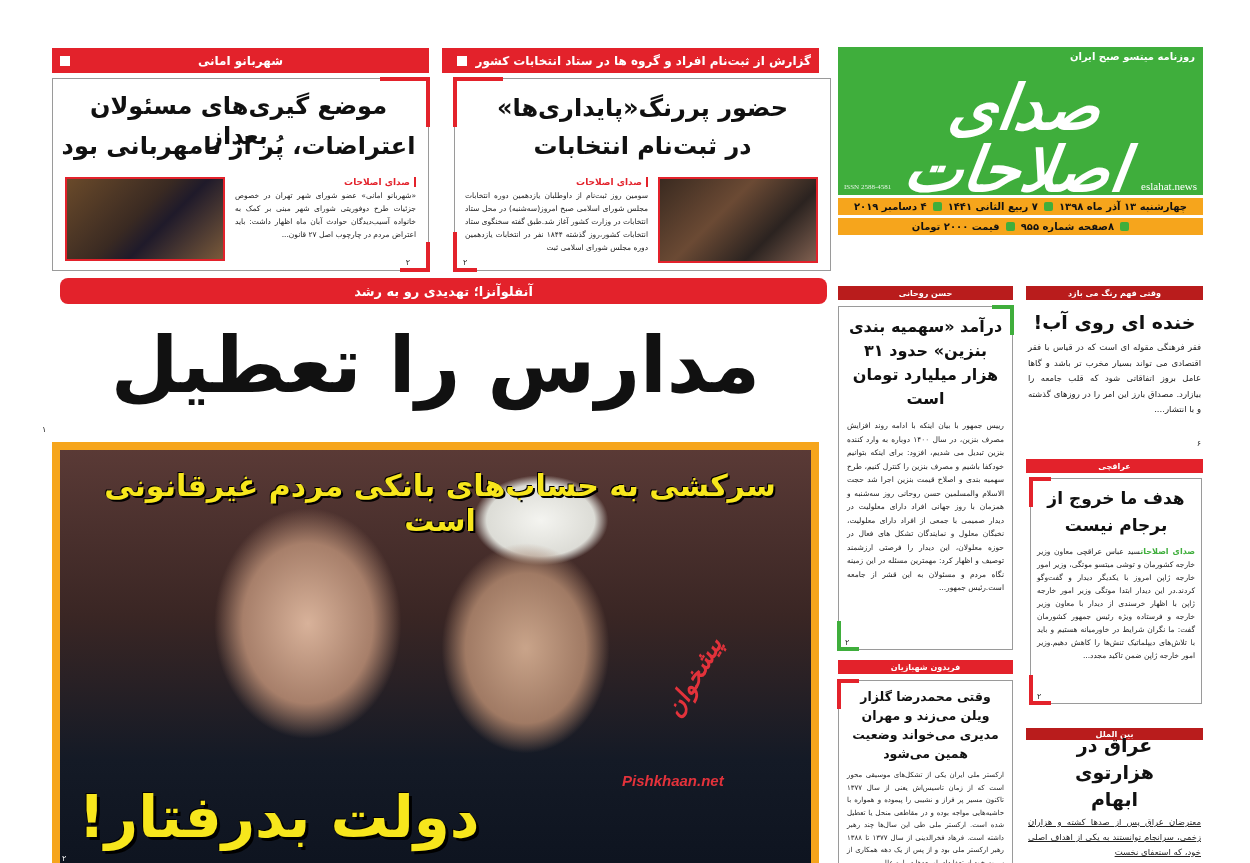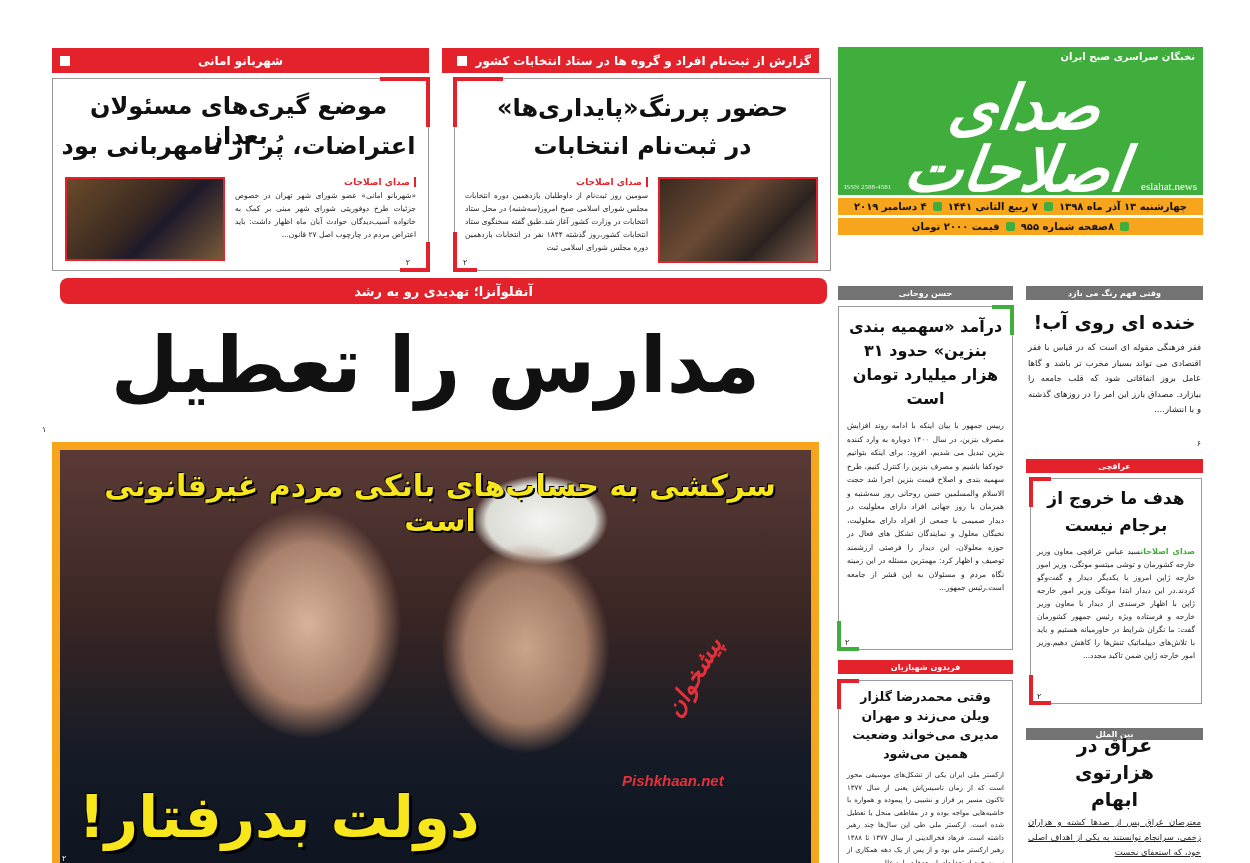--- a/index.html
+++ b/index.html
@@ -3,21 +3,21 @@
 <meta charset="utf-8">
 <style>
   * { box-sizing: border-box; margin: 0; padding: 0; }
   html, body { width: 1250px; height: 863px; background: #ffffff; overflow: hidden; }
   body { position: relative; font-family: "DejaVu Sans", sans-serif; color: #111; direction: rtl; }
 
   .abs { position: absolute; }
 
   
   .redbar { background: #e3222b; color: #fff; font-weight: bold; display: flex; align-items: center; justify-content: center; }
-  .greenbar { background: #737373; color: #fff; font-weight: bold; text-align: center; display: flex; align-items: center; justify-content: center; }
+  .greenbar { background: #b91c1c; color: #fff; font-weight: bold; text-align: center; display: flex; align-items: center; justify-content: center; }
   .orangebar { background: #f6a51c; color: #111; font-weight: bold; text-align: center; display: flex; align-items: center; justify-content: center; gap: 6px; }
 
   .box { border: 1px solid #9a9a9a; background: #fff; }
   .corner-bl { position: absolute; bottom: -2px; left: -2px; width: 24px; height: 4px; }
   .corner-lv { position: absolute; bottom: -2px; left: -2px; width: 4px; height: 40px; }
   .red { background: #e3222b; }
   .green { background: #3fae3c; }
 
   .headline { font-weight: bold; text-align: center; color: #111; line-height: 1.25; }
   .body-text { font-size: 8px; line-height: 15px; text-align: justify; color: #222; }
@@ -26,21 +26,21 @@
 
   .photo { background: linear-gradient(135deg, #3a2a20 0%, #6b4a34 40%, #2b2320 70%, #806050 100%); border: 2px solid #e3222b; }
   .dot { display: inline-block; width: 9px; height: 9px; background: #3fae3c; border-radius: 2px; }
   .sq { display: inline-block; width: 10px; height: 10px; background: #fff; }
 </style>
 </head>
 <body>
 
 <div class="abs" style="left:838px; top:47px; width:365px; height:210px;">
   <div style="position:absolute; left:0; top:0; width:365px; height:148px; background:#3fae3c;">
-    <div style="position:absolute; right:8px; top:4px; color:#fff; font-size:10px; font-weight:bold;">نخبگان سراسری صبح ایران</div>
+    <div style="position:absolute; right:8px; top:4px; color:#fff; font-size:10px; font-weight:bold;">روزنامه میتسو صبح ایران</div>
     <div style="position:absolute; left:20px; right:20px; top:30px; text-align:center; color:#fff; font-family:'DejaVu Serif', serif; font-size:62px; font-weight:bold; font-style:italic; line-height:1; transform:skewX(-8deg);">صدای اصلاحات</div>
     <div style="position:absolute; left:6px; bottom:4px; color:#e6f4e6; font-size:7px; direction:ltr; font-family:'Liberation Serif', serif;">ISSN 2588-4581</div>
     <div style="position:absolute; right:6px; bottom:3px; color:#fff; font-size:11px; direction:ltr; font-family:'Liberation Serif', serif;">eslahat.news</div>
   </div>
   <div class="orangebar" style="position:absolute; left:0; top:151px; width:365px; height:17px; font-size:10px;">
     <span>چهارشنبه ۱۳ آذر ماه ۱۳۹۸</span>
     <span class="dot"></span>
     <span>۷ ربیع الثانی ۱۴۴۱</span>
     <span class="dot"></span>
     <span>۴ دسامبر ۲۰۱۹</span>

